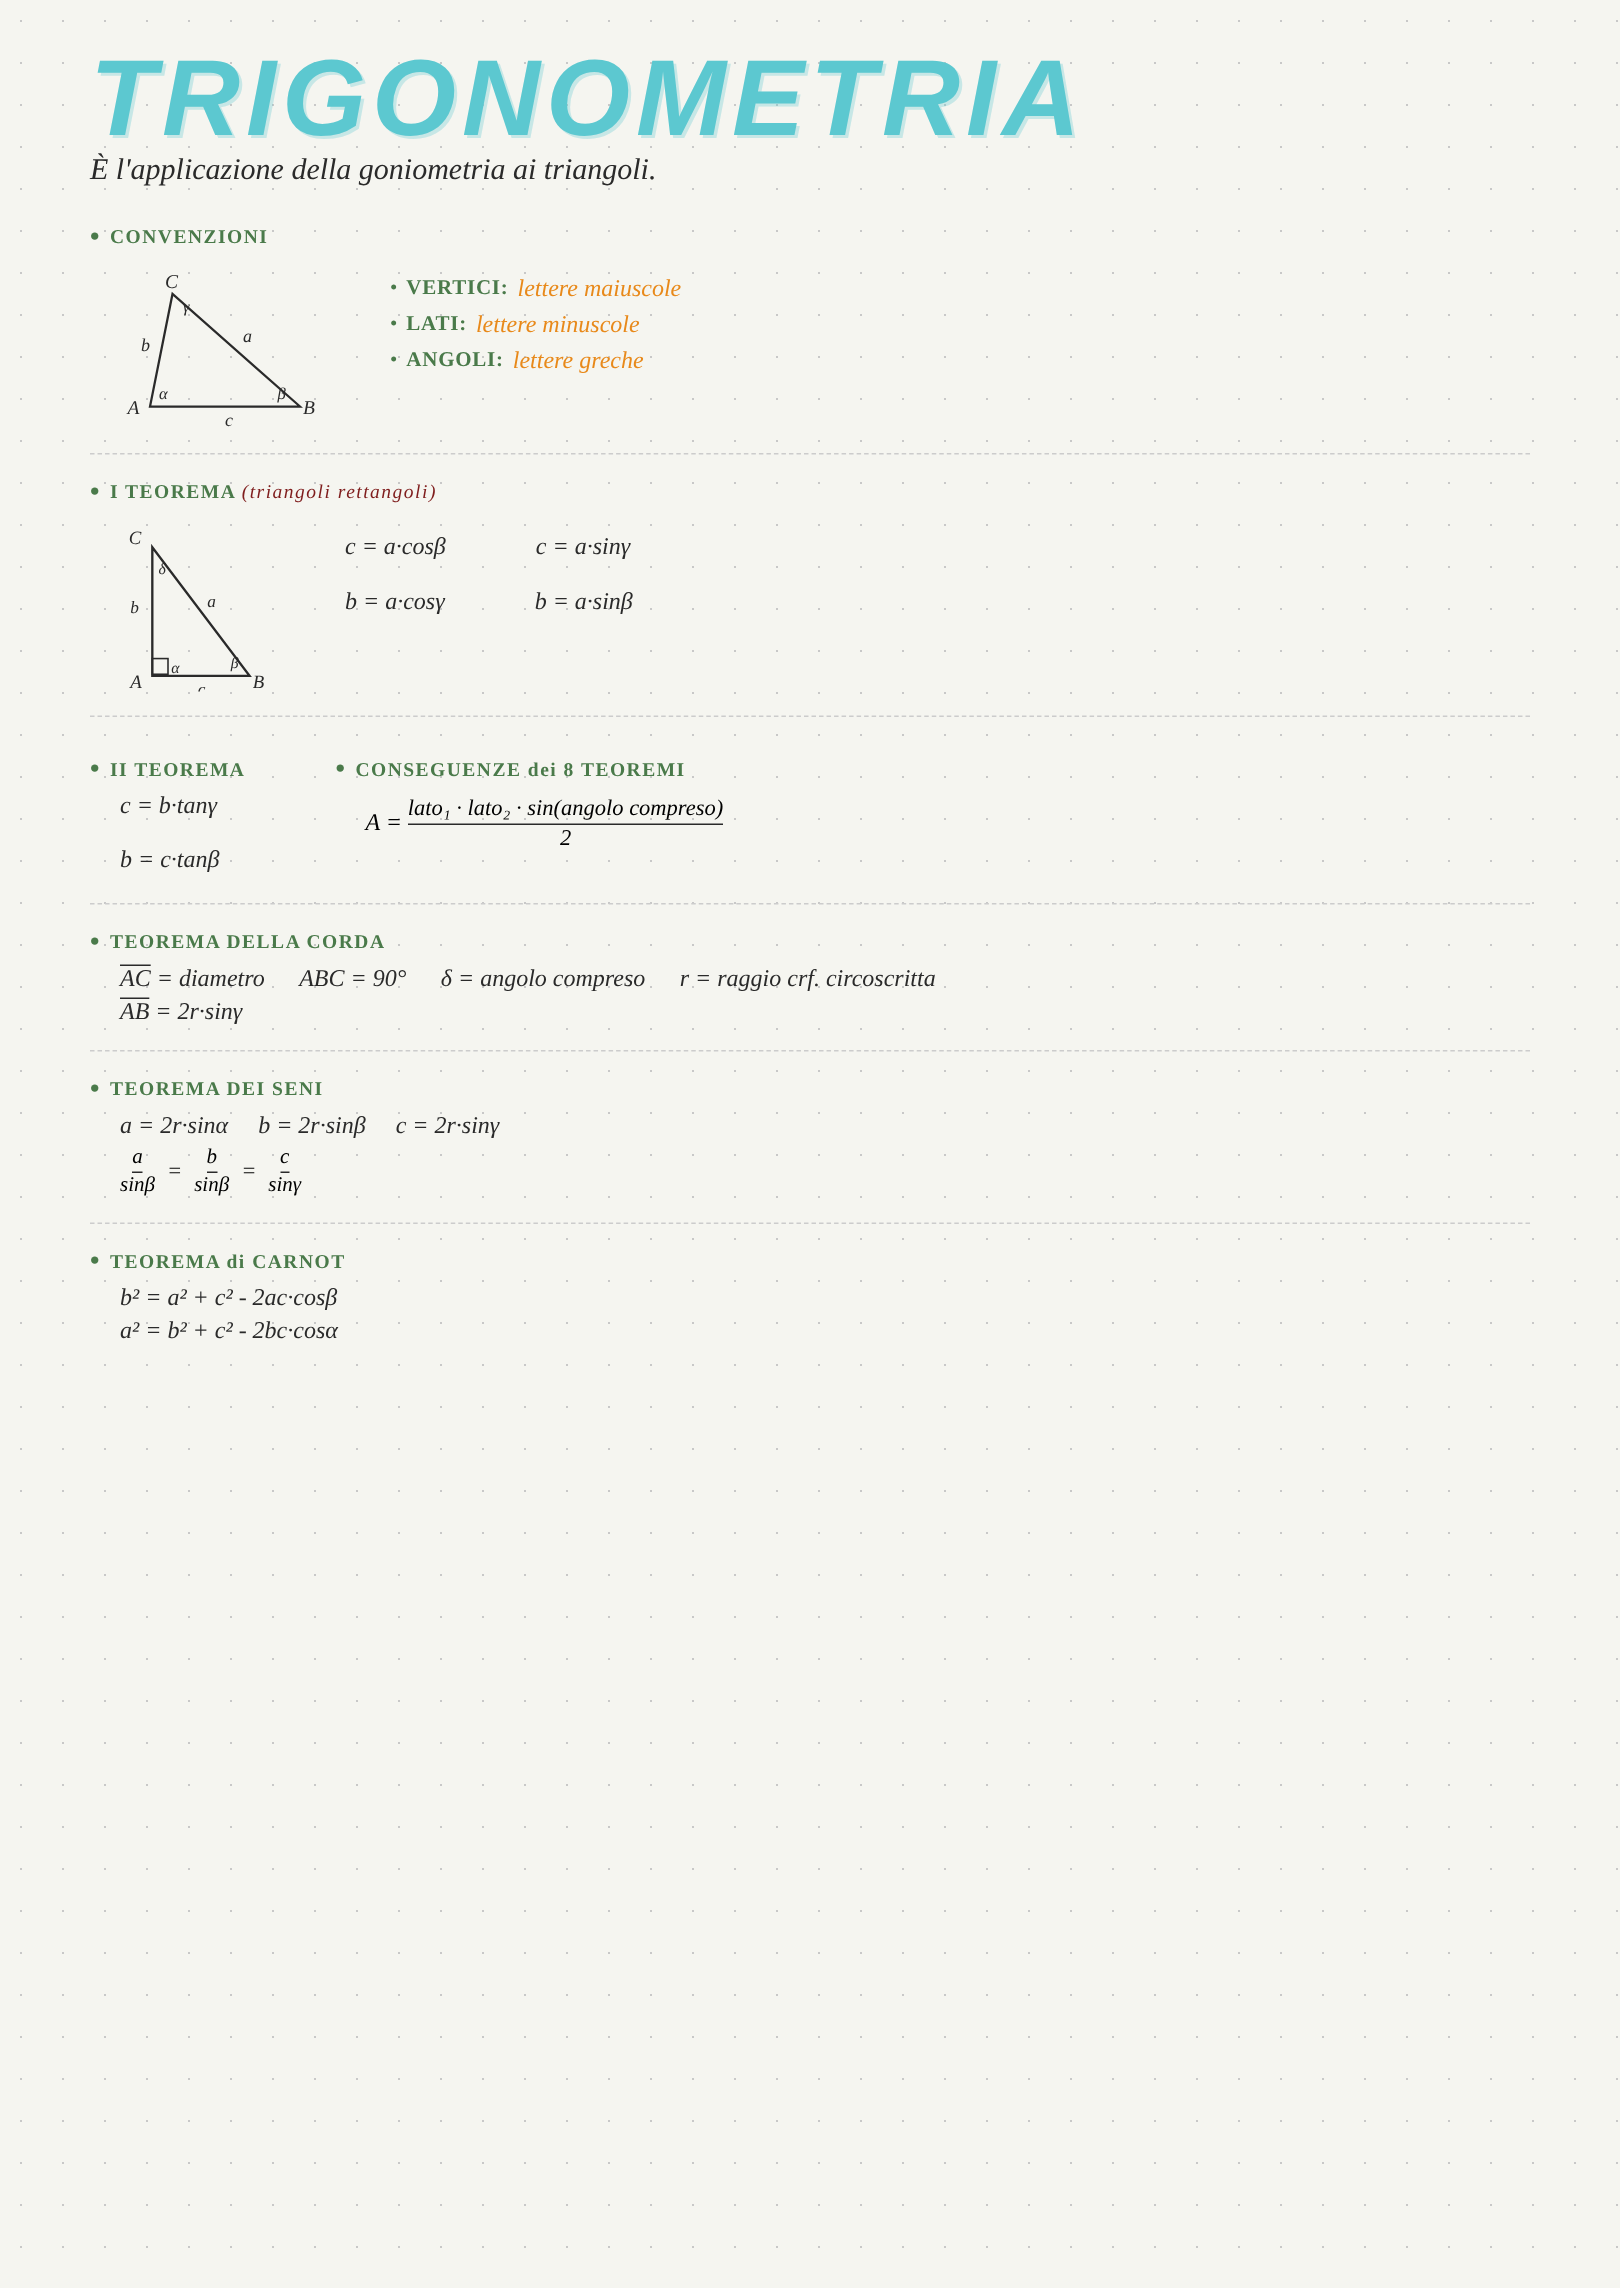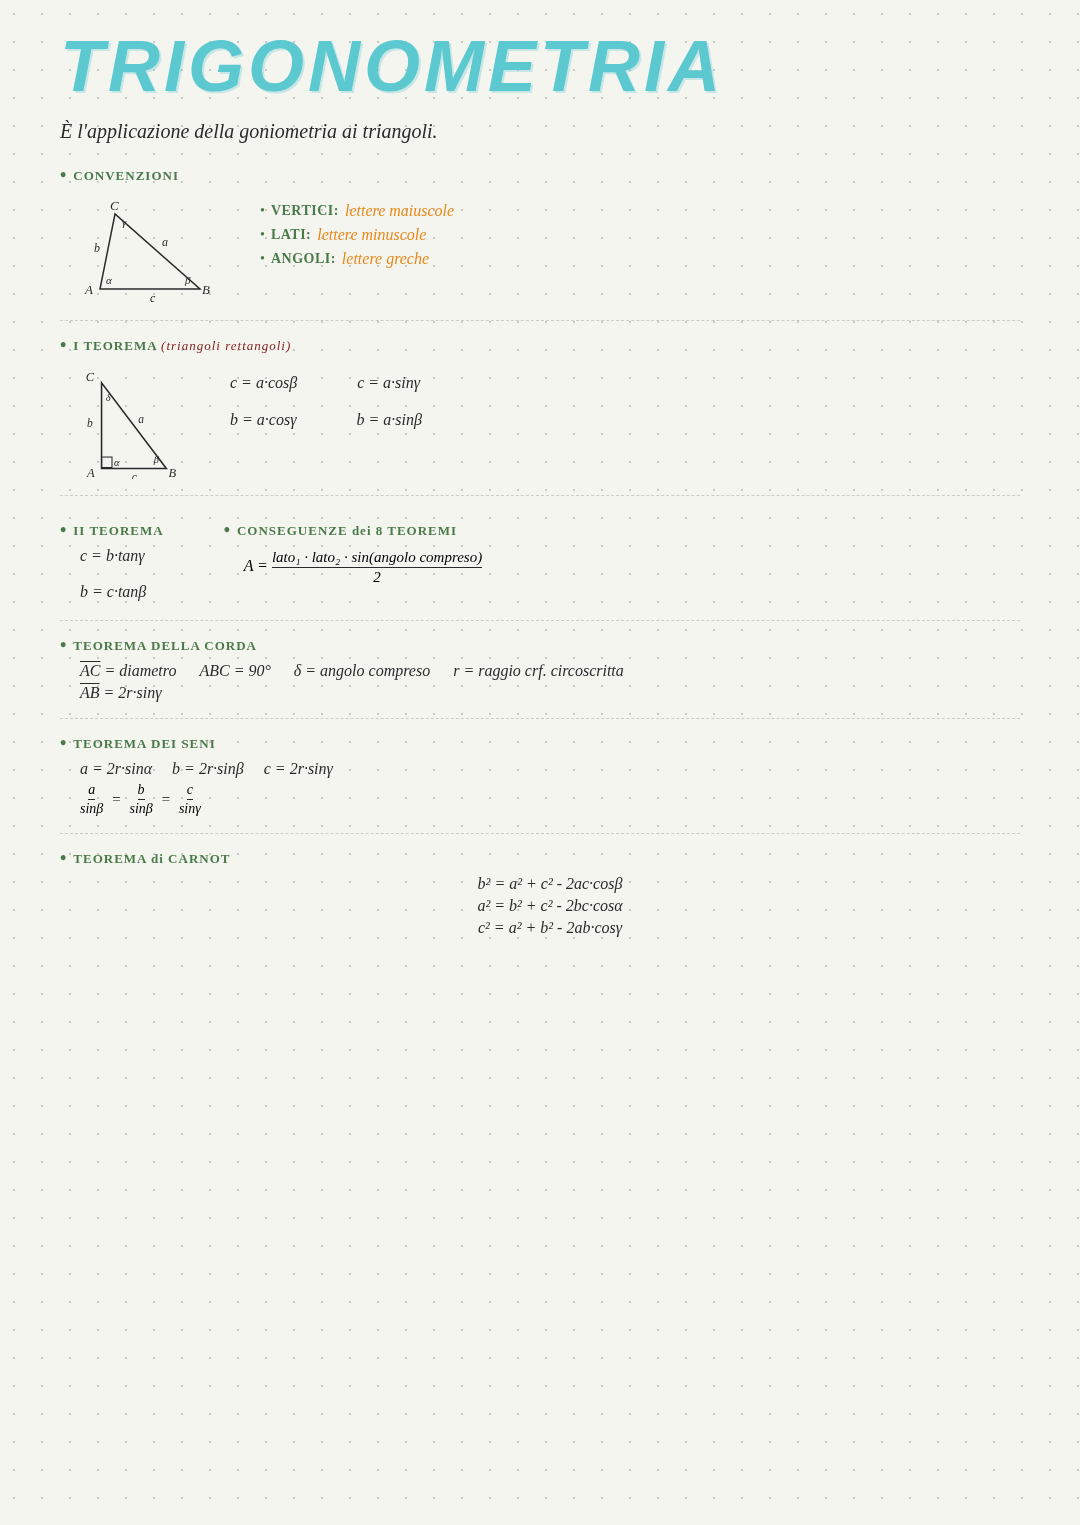--- a/index.html
+++ b/index.html
@@ -31,21 +31,20 @@
     }
 
     
     .title {
       font-family: 'Arial Black', 'Impact', sans-serif;
       font-size: 72px;
       color: #5cc8d0;
       letter-spacing: 4px;
       text-transform: uppercase;
       font-weight: 900;
-      margin-bottom: 18px;
       font-style: italic;
       text-shadow: 2px 2px 0 rgba(92, 200, 208, 0.3);
       line-height: 1;
     }
 
     
     .subtitle {
       font-family: 'Georgia', cursive;
       font-size: 20px;
       color: #2a2a2a;
@@ -229,21 +228,20 @@
       margin-left: 20px;
       margin-top: 6px;
     }
 
     .carnot-line {
       font-family: 'Georgia', serif;
       font-size: 16px;
       color: #2a2a2a;
       font-style: italic;
       margin-bottom: 4px;
-      text-align: center;
     }
 
     .header-label {
       font-size: 13px;
       font-weight: bold;
       letter-spacing: 1px;
       color: #4a7a4a;
     }
   </style>
 </head>
@@ -422,17 +420,16 @@
   <hr class="section-divider">
 
   <div class="theorem-section">
     <div class="section-header">
       <span class="bullet-green">•</span>
       <span class="header-label">TEOREMA di CARNOT</span>
     </div>
     <div class="carnot-content">
       <div class="carnot-line">b² = a² + c² - 2ac·cosβ</div>
       <div class="carnot-line">a² = b² + c² - 2bc·cosα</div>
-      <div class="carnot-line">c² = a² + b² - 2ab·cosγ</div>
     </div>
   </div>
 
 </div>
 
 </body></html>

